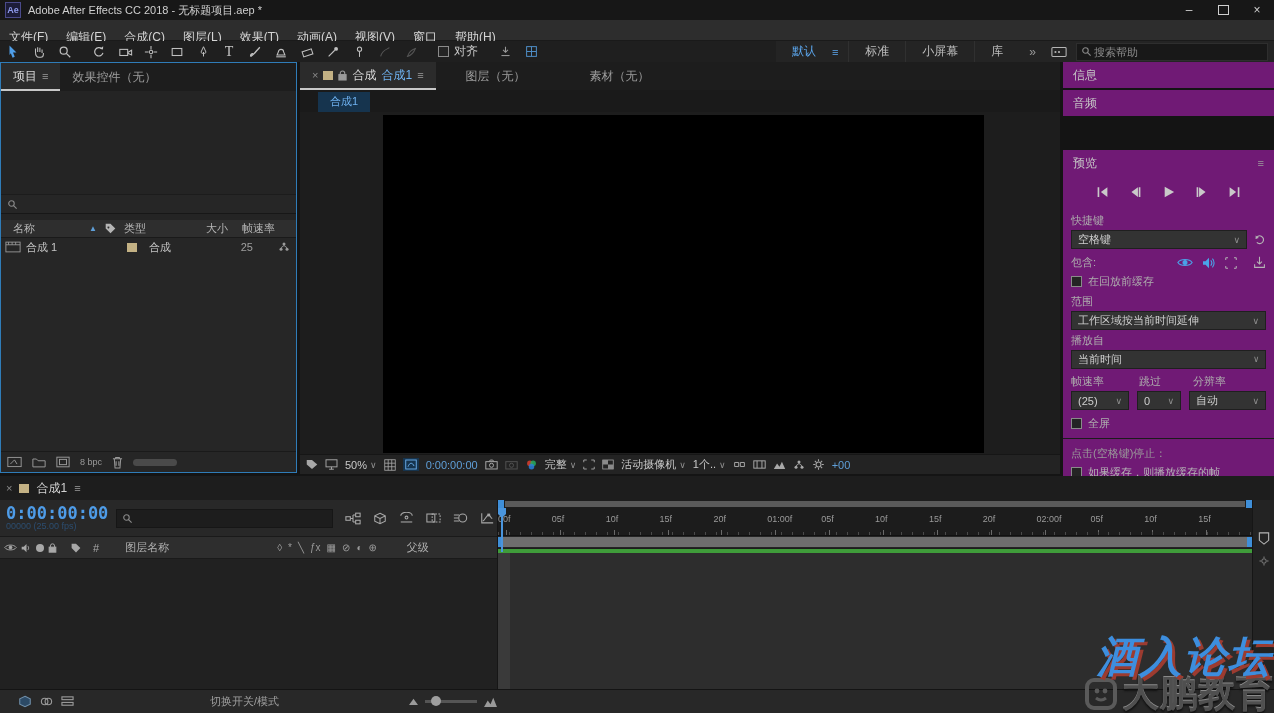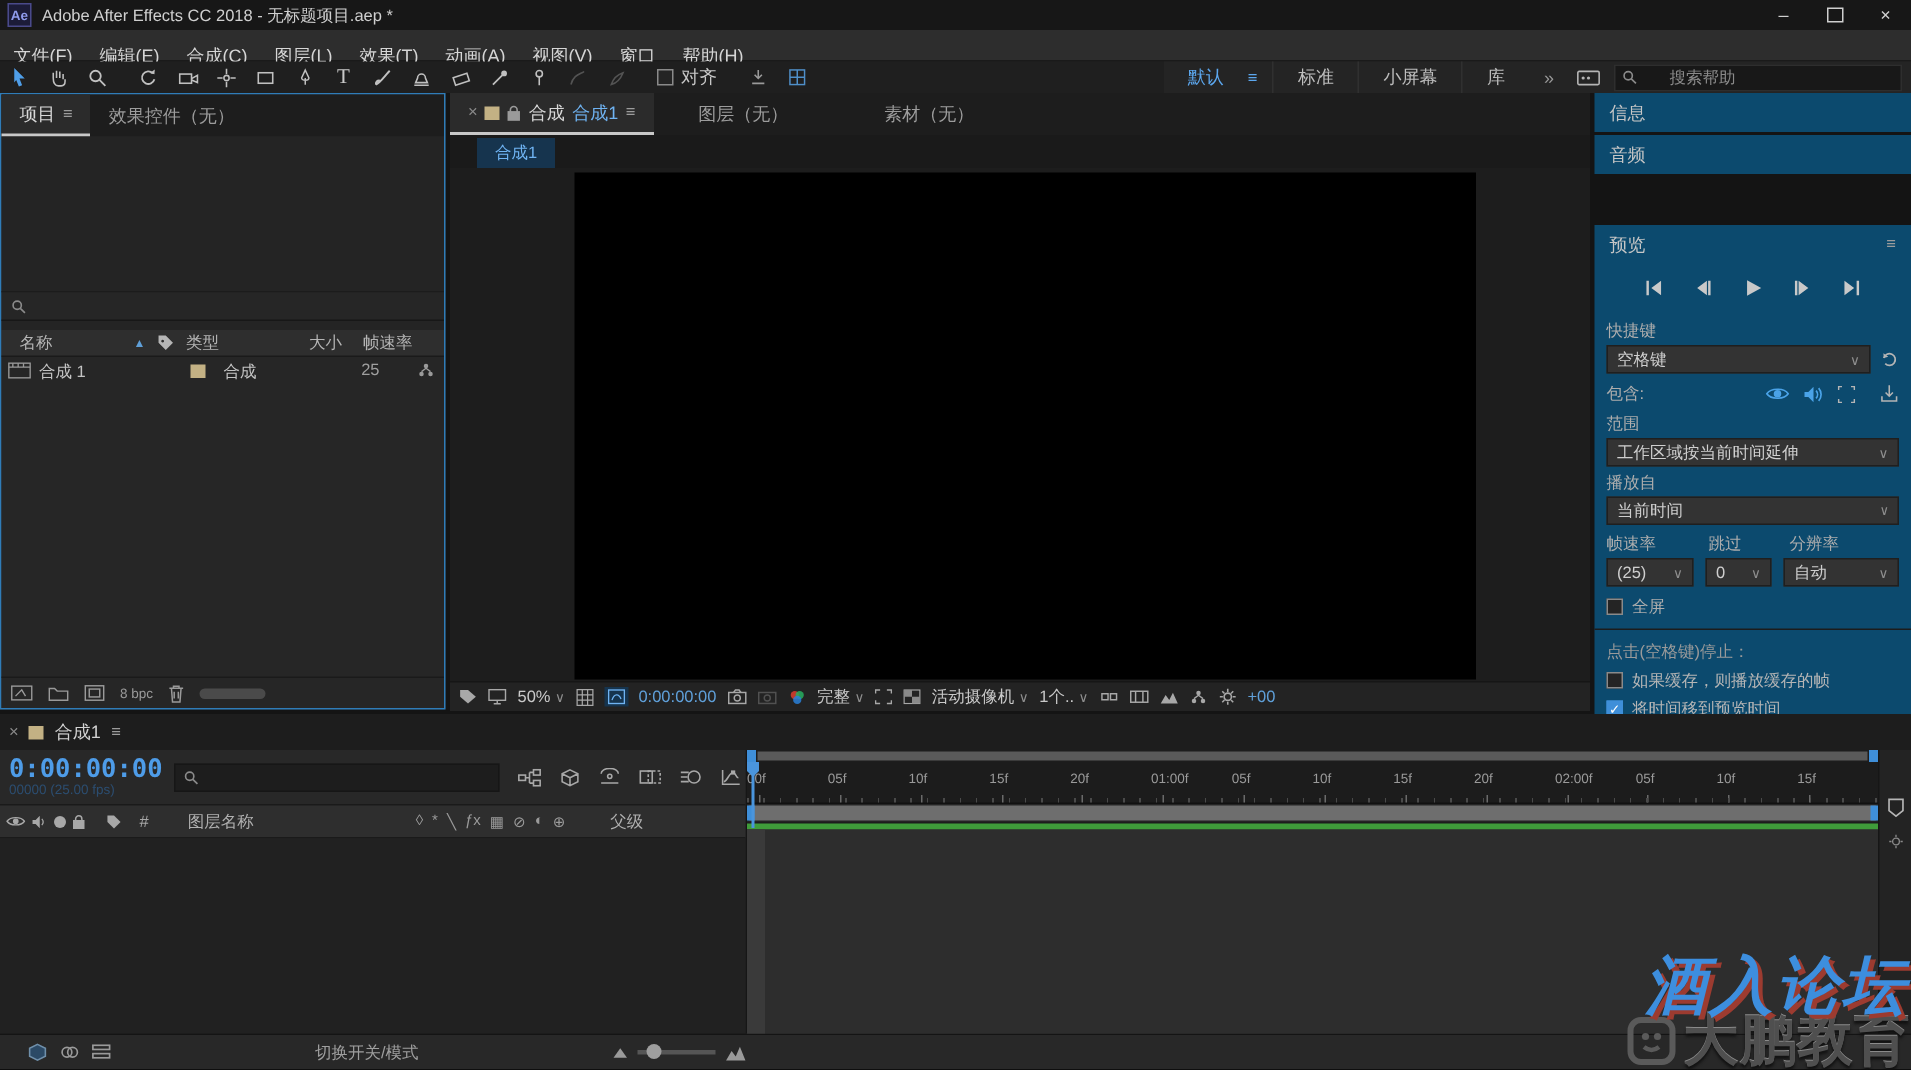--- a/index.html
+++ b/index.html
@@ -29,21 +29,21 @@
   .tool{width:26px;height:21px;display:flex;align-items:center;justify-content:center;color:#c0c0c0;}
   .tool.faded{opacity:.32;}
   .snap-wrap{display:flex;align-items:center;margin-left:14px;gap:5px;color:#c9c9c9;font-size:12px;}
   .cb{width:11px;height:11px;border:1px solid #8a8a8a;background:#242424;display:inline-block;box-sizing:border-box;}
   .cb.checked{background:#3f8fd9;border-color:#3f8fd9;color:#fff;font-size:9px;line-height:10px;text-align:center;}
   .ws-area{margin-left:auto;display:flex;align-items:center;height:100%;background:#242424;}
   .ws-item{padding:0 16px;font-size:12px;color:#bdbdbd;line-height:21px;border-left:1px solid #303030;}
   .ws-item.active{color:#5ca7ee;}
   .ws-menu{color:#5ca7ee;font-size:11px;padding-right:10px;}
   .ws-chevrons{color:#9a9a9a;padding:0 10px;}
-  .searchbox{display:flex;align-items:center;background:#181818;border:1px solid #2e2e2e;height:16px;width:182px;margin:0 6px 0 4px;padding:0 4px;gap:19px;}
+  .searchbox{display:flex;align-items:center;background:#181818;border:1px solid #2e2e2e;height:16px;width:182px;margin:0 6px 0 4px;padding:0 4px;gap:0;}
   .searchbox input{flex:1;background:transparent;border:none;color:#aaa;font-size:11px;font-family:"Liberation Sans",sans-serif;}
   .searchbox input::placeholder{color:#8a8a8a;}
 
   
   .tabbar{height:28px;display:flex;align-items:stretch;background:#1d1d1d;}
   .tab{display:flex;align-items:center;padding:0 12px;color:#9c9c9c;font-size:12px;gap:5px;}
   .tab.active{background:#2b2b2b;color:#d8d8d8;border-bottom:2px solid #c8c8c8;}
   .hamb{color:#9c9c9c;font-size:11px;}
   .closex{color:#8a8a8a;font-size:11px;}
   .chip{width:10px;height:9px;background:#c3b184;display:inline-block;}
@@ -66,21 +66,21 @@
   .viewer{flex:1;position:relative;background:#1d1d1d;}
   .stage{position:absolute;left:83px;top:3px;width:601px;height:338px;background:#000;}
   .comp-bar{height:19px;background:#232323;display:flex;align-items:center;gap:7px;padding:0 6px;font-size:11px;color:#bdbdbd;border-top:1px solid #161616;}
   .comp-bar .val{color:#c9c9c9;display:flex;align-items:center;gap:3px;}
   .caret{color:#8f8f8f;font-size:9px;}
   .tc-blue{color:#5f9fd8;}
   .blue-ic{background:#16344e;padding:1px 2px;}
 
   
   .right-col{left:1063px;top:62px;width:211px;height:412px;display:flex;flex-direction:column;gap:2px;}
-  .rp-sec{background:#0c4a6e;}
+  .rp-sec{background:#701a75;}
   .rp-head{height:26px;display:flex;align-items:center;padding:0 10px;color:#c6c6c6;font-size:12px;}
   .preview-sec{flex:1;display:flex;flex-direction:column;margin-top:32px;}
   .transport{display:flex;justify-content:center;gap:13px;margin:8px 0 10px;}
   .tr-btn{width:20px;height:16px;display:flex;align-items:center;justify-content:center;}
   .pv-label{font-size:11px;color:#adadad;padding:3px 8px 2px;}
   .dd{height:17px;background:#333;border:1px solid #1f1f1f;display:flex;align-items:center;padding:0 6px;color:#cfcfcf;font-size:11px;margin:0 0 0 8px;}
   .dd .caret{margin-left:auto;}
   .pv-row{display:flex;align-items:center;padding:2px 8px;gap:6px;font-size:11px;color:#adadad;}
   .pv-row.opt{color:#b5b5b5;}
   .hint{color:#9a9a9a;}
@@ -577,20 +577,24 @@
             <svg width="12" height="12" viewBox="0 0 16 16" stroke="#b5b5b5" fill="none" stroke-width="1.3">
                 <path d="M1 4 V1 H4 M12 1 H15 V4 M15 12 V15 H12 M4 15 H1 V12"></path>
               </svg>
           </span>
         </span>
         <span style="margin-left:10px;">
           <svg width="13" height="13" viewBox="0 0 16 16" stroke="#b5b5b5" fill="none" stroke-width="1.3">
               <path d="M2 10 v4 h12 v-4 M8 1 v9 M5 7 l3 3 3-3"></path>
             </svg>
         </span>
+      </div>
+      <div class="pv-row">
+        <span class="cb"></span>
+        <span>在回放前缓存</span>
       </div>
       <div class="pv-label">范围</div>
       <div class="dd" style="margin-right:8px;">
         <span>工作区域按当前时间延伸</span>
         <span class="caret">∨</span>
       </div>
       <div class="pv-label">播放自</div>
       <div class="dd" style="margin-right:8px;font-family:Liberation Mono, monospace;">
         <span>当前时间</span>
         <span class="caret">∨</span>

